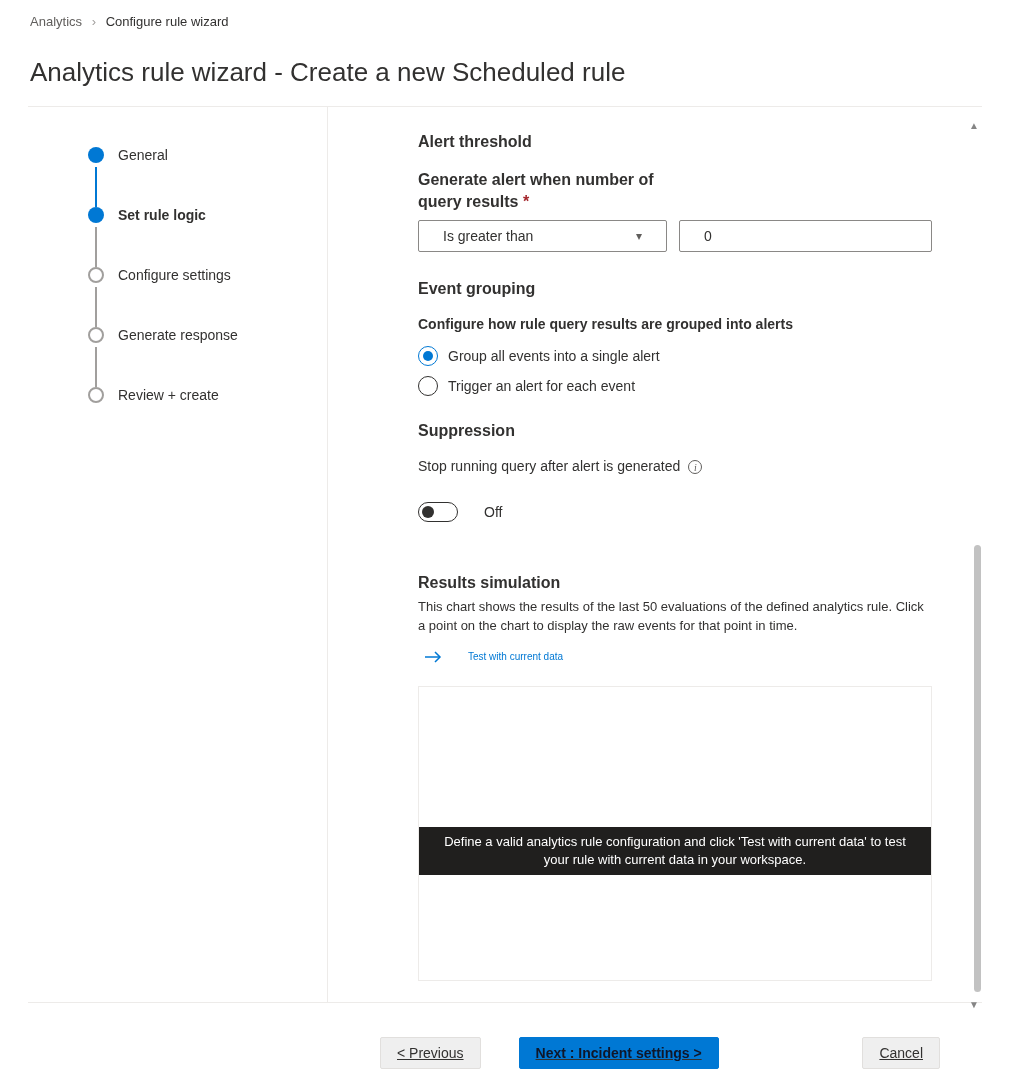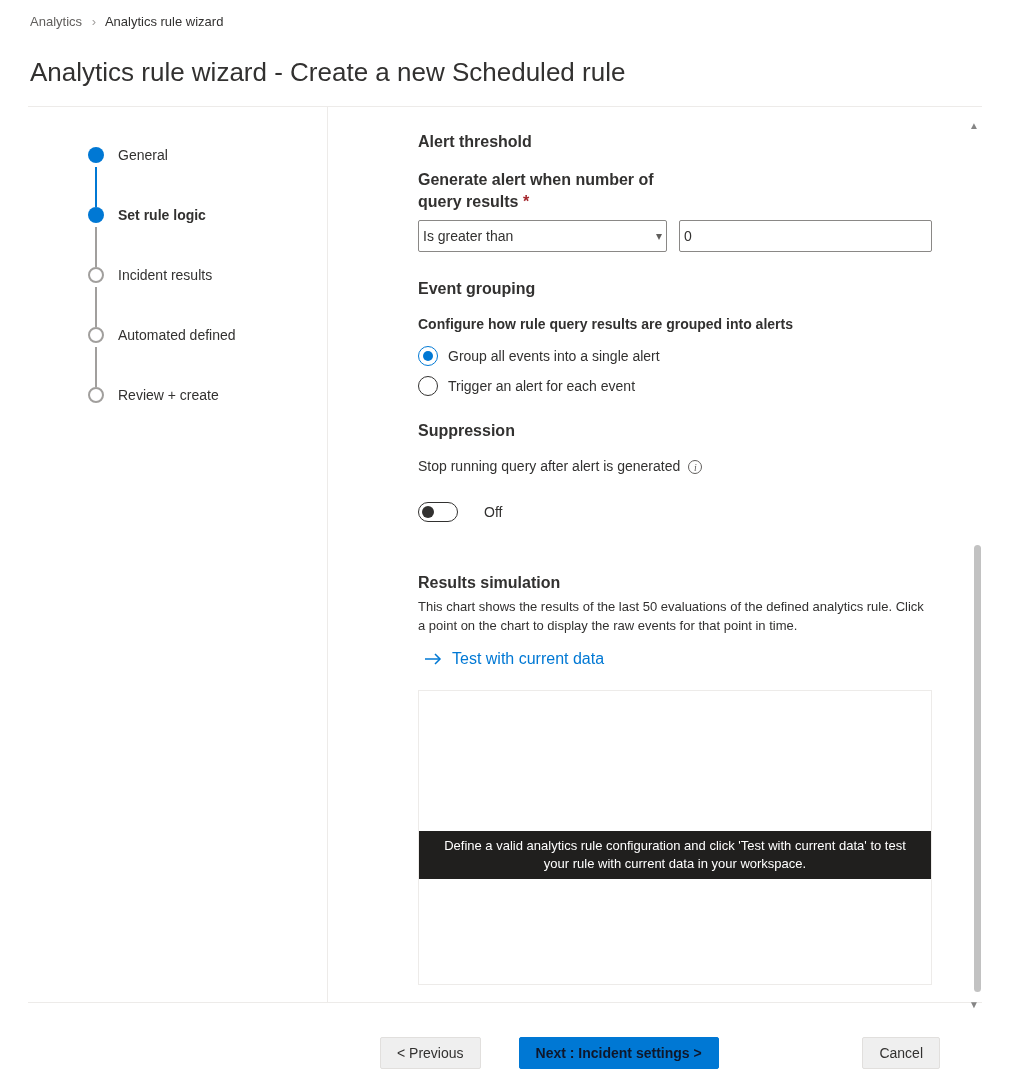--- a/index.html
+++ b/index.html
@@ -86,21 +86,21 @@
   }
   .req { color: #a4262c; }
   .field-row { display: flex; gap: 12px; margin-bottom: 28px; }
   .select-box, .text-input {
     height: 32px;
     border: 1px solid #8a8886;
     border-radius: 2px;
     background: #fff;
     display: flex;
     align-items: center;
-    padding: 0 4px;
+    padding: 0 24px;
     font-size: 14px;
   }
   .select-box { width: 252px; justify-content: space-between; cursor: pointer; }
   .text-input { width: 256px; }
   .text-input input {
     border: none; outline: none; width: 100%; font-size: 14px;
     font-family: inherit; color: #323130;
   }
   .chev { font-size: 12px; color: #605e5c; }
   .sub-label {
@@ -144,22 +144,22 @@
     position: absolute; left: 3px; top: 3px;
     width: 12px; height: 12px; border-radius: 50%;
     background: #323130;
   }
   .results-block { margin-top: 52px; }
   .results-desc {
     font-size: 13px; color: #323130; line-height: 1.45;
     margin-bottom: 14px;
   }
   .test-link {
-    display: flex; align-items: center; gap: 10px;
-    color: #0078d4; font-size: 16px; cursor: pointer;
+    display: flex; align-items: center; gap: 26px;
+    color: #0078d4; font-size: 10px; cursor: pointer;
     margin-bottom: 22px; margin-left: 6px;
   }
   .arrow-icon {
     width: 18px; height: 14px; stroke: #0078d4; fill: none;
     stroke-width: 1.5;
   }
   .chart-box {
     height: 295px;
     border: 1px solid #edebe9;
     position: relative;
@@ -187,20 +187,21 @@
     border-radius: 4px;
   }
   
   .footer {
     position: absolute;
     left: 0; right: 0; bottom: 0;
     height: 70px;
     display: flex;
     align-items: center;
     padding: 0 70px 0 380px;
+    text-decoration: underline;
   }
   .btn {
     height: 32px;
     padding: 0 16px;
     border-radius: 2px;
     font-size: 14px;
     font-family: inherit;
     cursor: pointer;
     display: inline-flex;
     align-items: center;
@@ -219,46 +220,46 @@
   }
   .footer-gap-1 { width: 38px; }
   .footer-spacer { flex: 1; }
 </style>
 </head>
 <body>
 
 <div class="breadcrumb">
   <a href="#">Analytics</a>
   <span class="breadcrumb-sep">›</span>
-  <span class="breadcrumb-current">Analytics rule wizard</span>
+  <span class="breadcrumb-current">Configure rule wizard</span>
 </div>
 
 <h1 class="page-title">Analytics rule wizard - Create a new Scheduled rule</h1>
 
 <div class="body-wrap">
 
   <div class="steps-col">
     <div class="step">
       <div class="step-dot filled"></div>
       <span class="step-label">General</span>
     </div>
     <div class="step-connector active"></div>
     <div class="step current">
       <div class="step-dot filled"></div>
       <span class="step-label">Set rule logic</span>
     </div>
     <div class="step-connector"></div>
     <div class="step">
       <div class="step-dot empty"></div>
-      <span class="step-label">Incident results</span>
+      <span class="step-label">Configure settings</span>
     </div>
     <div class="step-connector"></div>
     <div class="step">
       <div class="step-dot empty"></div>
-      <span class="step-label">Automated defined</span>
+      <span class="step-label">Generate response</span>
     </div>
     <div class="step-connector"></div>
     <div class="step">
       <div class="step-dot empty"></div>
       <span class="step-label">Review + create</span>
     </div>
   </div>
 
   <div class="content-col">
 

